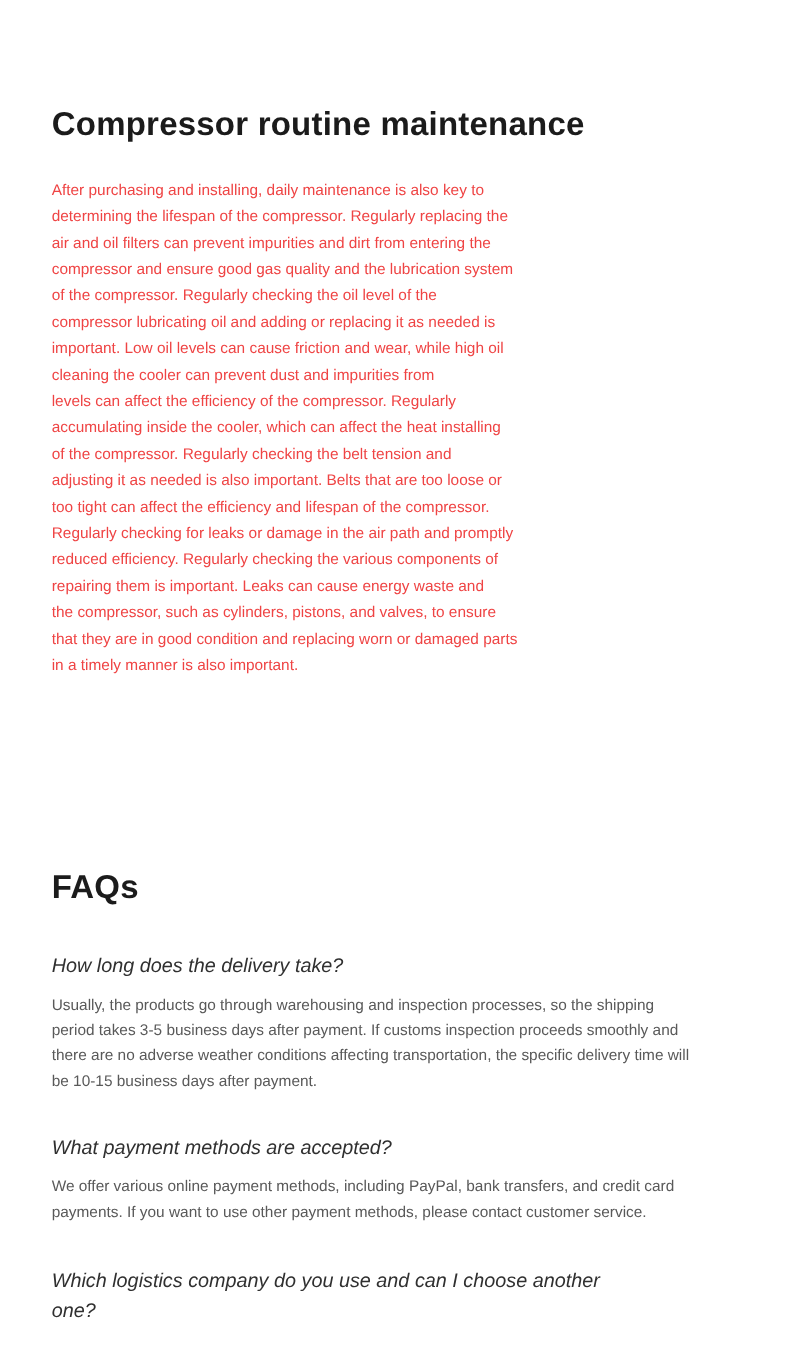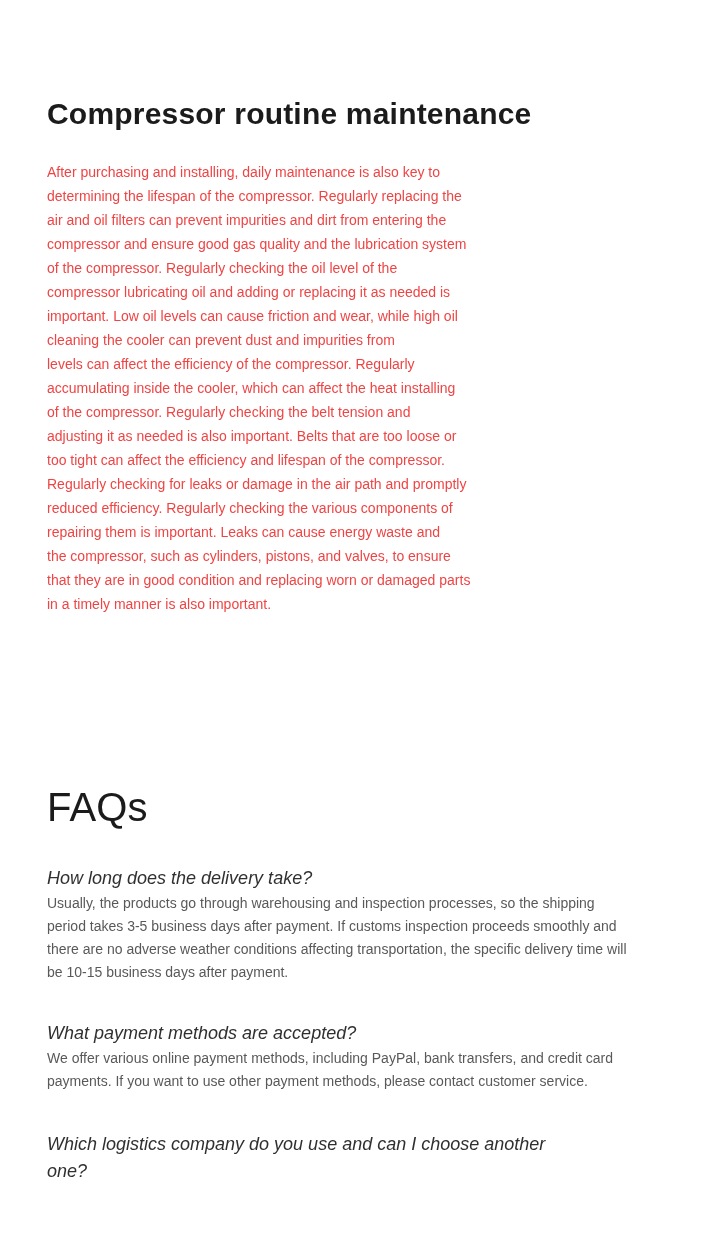--- a/index.html
+++ b/index.html
@@ -26,36 +26,37 @@
   .intro {
     margin-top: 28px;
     font-size: 14px;
     line-height: 24px;
     color: #ef4444;
     max-width: 440px;
   }
   .intro div { white-space: nowrap; }
   .h2 {
     margin-top: 173px;
-    font-size: 40px;
+    font-size: 30px;
     line-height: 36px;
-    font-weight: 400;
+    font-weight: 700;
     color: #1b1b1b;
     letter-spacing: 0.2px;
   }
   .faq-question {
     margin-top: 40px;
     font-size: 18px;
     line-height: 27px;
     font-weight: 400;
     color: #303030;
     font-style: italic;
   }
   .faq-question div { white-space: nowrap; }
   .faq-answer {
+    margin-top: 10px;
     font-size: 14px;
     line-height: 23px;
     color: #595959;
     max-width: 620px;
   }
   .faq-answer div { white-space: nowrap; }
   .faq-item + .faq-item .faq-question { margin-top: 36px; }
   .faq-item:last-child .faq-question { margin-top: 38px; }
 </style>
 </head>

